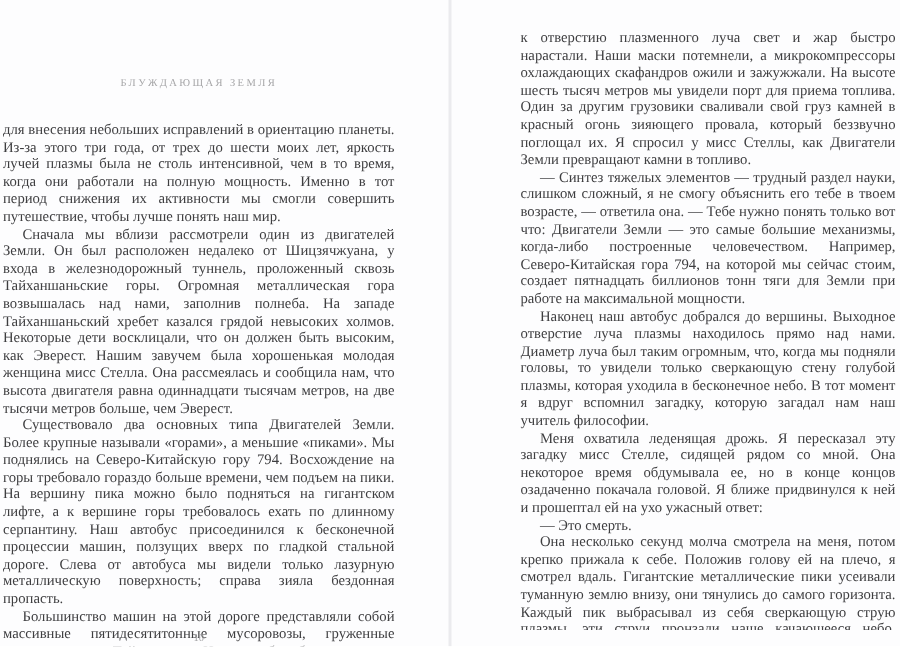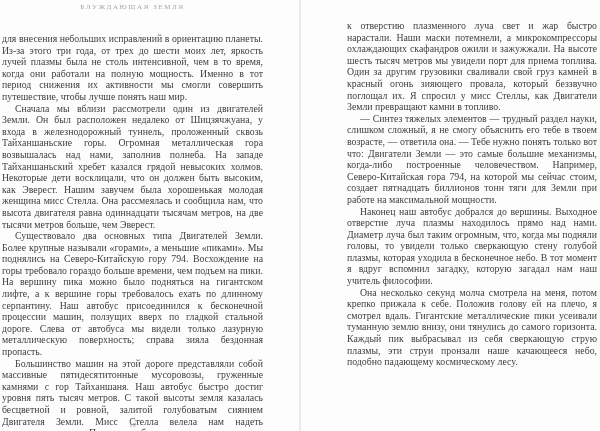--- a/index.html
+++ b/index.html
@@ -31,20 +31,21 @@
   .page.left  { left: 2px;   width: 261px; }
   .page.right { left: 347px; width: 250px; }
   .running-head {
     padding-top: 3px;
     height: 10px;
     text-align: center;
     font-size: 7px;
     letter-spacing: 1.6px;
     color: #a6a6a8;
     white-space: nowrap;
+    margin-top: 48px;
   }
   .text-block {
     margin-top: 20px;
     height: 400px;
     overflow: hidden;
     text-align: justify;
     font-size: 9.8px;
     line-height: 11.6px;
     color: #3e3e40;
   }
@@ -81,17 +82,19 @@
     <div class="folio">10</div>
   </div>
 
   <div class="gutter-divider"></div>
 
   <div class="page right">
     <div class="text-block">
       <p>к отверстию плазменного луча свет и жар быстро нарастали. Наши маски потемнели, а микрокомпрессоры охлаждающих скафандров ожили и зажужжали. На высоте шесть тысяч метров мы увидели порт для приема топлива. Один за другим грузовики сваливали свой груз камней в красный огонь зияющего провала, который беззвучно поглощал их. Я спросил у мисс Стеллы, как Двигатели Земли превращают камни в топливо.</p>
       <p class="indent">— Синтез тяжелых элементов — трудный раздел науки, слишком сложный, я не смогу объяснить его тебе в твоем возрасте, — ответила она. — Тебе нужно понять только вот что: Двигатели Земли — это самые большие механизмы, когда-либо построенные человечеством. Например, Северо-Китайская гора 794, на которой мы сейчас стоим, создает пятнадцать биллионов тонн тяги для Земли при работе на максимальной мощности.</p>
       <p class="indent">Наконец наш автобус добрался до вершины. Выходное отверстие луча плазмы находилось прямо над нами. Диаметр луча был таким огромным, что, когда мы подняли головы, то увидели только сверкающую стену голубой плазмы, которая уходила в бесконечное небо. В тот момент я вдруг вспомнил загадку, которую загадал нам наш учитель философии.</p>
+      <p class="indent">Меня охватила леденящая дрожь. Я пересказал эту загадку мисс Стелле, сидящей рядом со мной. Она некоторое время обдумывала ее, но в конце концов озадаченно покачала головой. Я ближе придвинулся к ней и прошептал ей на ухо ужасный ответ:</p>
+      <p class="indent">— Это смерть.</p>
       <p class="indent">Она несколько секунд молча смотрела на меня, потом крепко прижала к себе. Положив голову ей на плечо, я смотрел вдаль. Гигантские металлические пики усеивали туманную землю внизу, они тянулись до самого горизонта. Каждый пик выбрасывал из себя сверкающую струю плазмы, эти струи пронзали наше качающееся небо, подобно падающему космическому лесу.</p>
     </div>
   </div>
 
 </div>
 
 </body></html>

